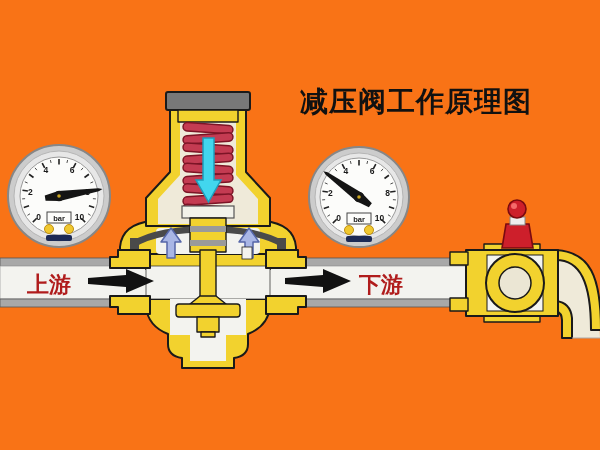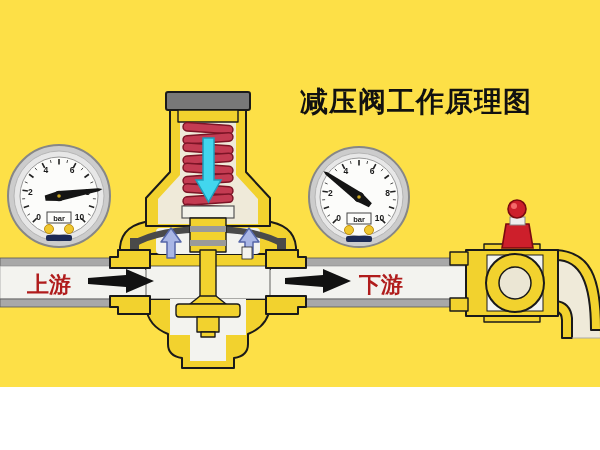--- a/index.html
+++ b/index.html
@@ -1,16 +1,16 @@
 <!DOCTYPE html>
 <html><head>
 <meta charset="utf-8">
 <style>
   html,body{margin:0;padding:0;background:#ffffff;}
-  #stage{width:600px;height:387px;position:relative;background:#fde047;font-family:"Liberation Sans",sans-serif;overflow:hidden;}
+  #stage{width:600px;height:450px;position:relative;background:#f97316;font-family:"Liberation Sans",sans-serif;overflow:hidden;}
   svg{display:block;}
   .brass{fill:#f2d22e;stroke:#1a1a1a;stroke-width:2;stroke-linejoin:round;}
   .brass-thin{fill:#f2d22e;stroke:#1a1a1a;stroke-width:1.4;stroke-linejoin:round;}
   .cream{fill:#efead9;}
   .white-pass{fill:#f3f3ef;}
   .pipe-band{fill:#a8a8a8;stroke:#555;stroke-width:0.8;}
   .pipe-in{fill:#f3f3ef;stroke:#888;stroke-width:0.6;}
   .coil{fill:#c43b52;stroke:#7c1426;stroke-width:1.5;}
   .cap{fill:#787878;stroke:#1a1a1a;stroke-width:2;}
   .diaphragm{stroke:#4a4a4a;stroke-width:6.5;fill:none;}

